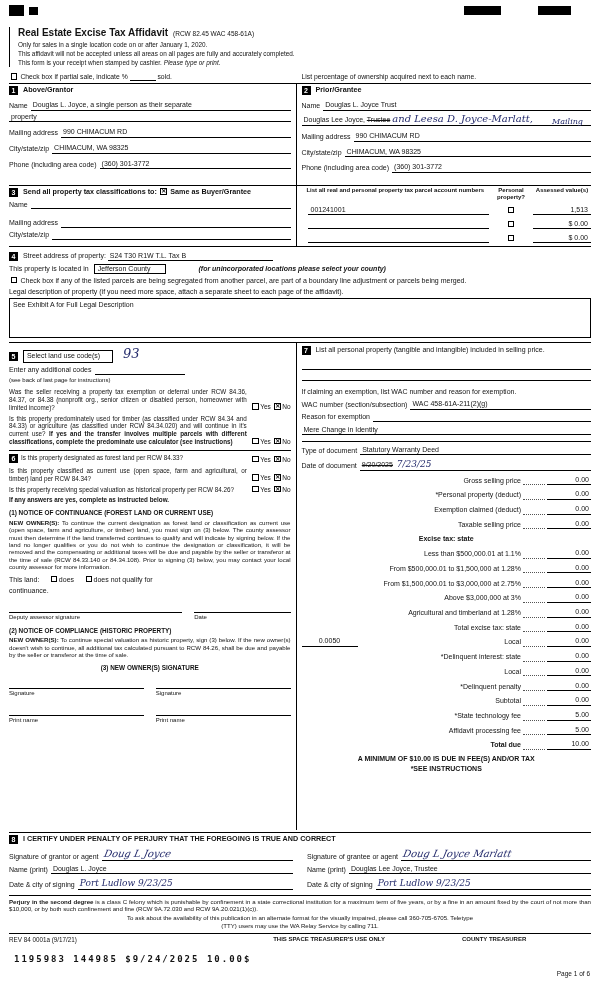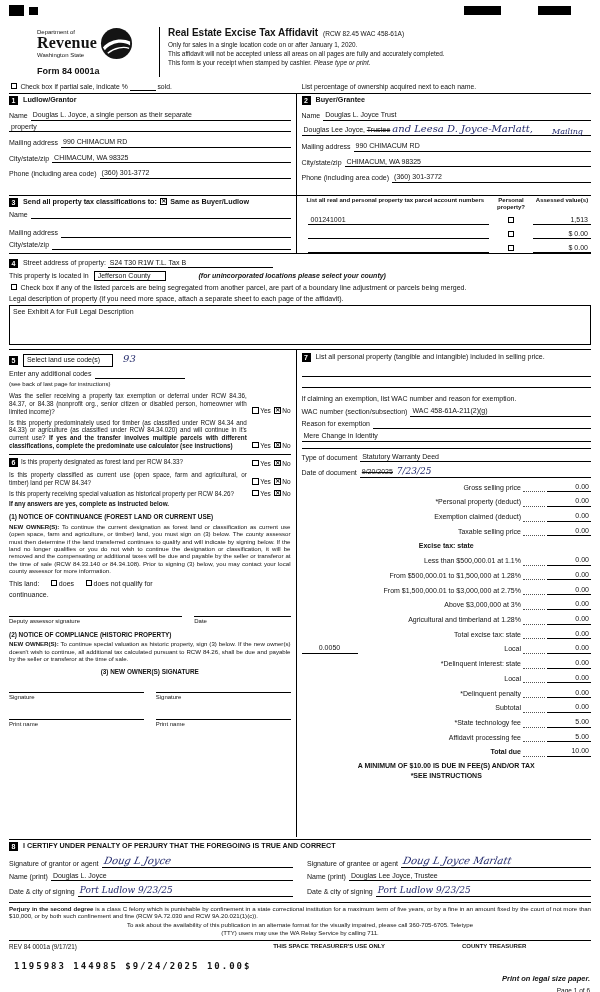--- a/index.html
+++ b/index.html
@@ -42,21 +42,21 @@
 .sechead{font-size:7.2px}
 .party .field{margin-top:6px}
 
 .field{display:flex;align-items:flex-end;margin-top:3.5px}
 .lbl{white-space:nowrap;margin-right:3px}
 .fill{flex:1;border-bottom:.9px solid #000;min-height:8.5px;padding:0 2px;white-space:nowrap}
 .ln{border-bottom:.9px solid #000;height:11px}
 .cb{display:inline-block;width:6.5px;height:6.5px;border:.9px solid #000;font-size:6px;line-height:5px;text-align:center;vertical-align:-.5px;margin:0 1.5px;font-weight:bold;overflow:hidden}
 
 .hand{font-family:"DejaVu Serif",serif;font-style:italic;color:#232a6b}
-.hand.big{font-size:10px;margin-left:8px}
+.hand.big{font-size:13px;margin-left:8px}
 .sig{font-family:"DejaVu Serif",serif;font-style:italic;color:#232a6b;font-size:10px;display:inline-block;transform:skewX(-12deg);white-space:nowrap}
 .struck{text-decoration:line-through}
 .trustees{position:absolute;right:8px;top:33px;font-size:8px}
 
 
 .ptable{font-size:6px;padding-top:1px}
 .phead{display:flex;text-align:center;font-weight:bold;line-height:1.15}
 .pc1{flex:1;padding:0 3px}
 .pc2{width:44px;text-align:center}
 .pc3{width:58px;text-align:center}
@@ -116,35 +116,20 @@
 <body>
 
 <div class="page">
 
   <div class="redact" style="left:9px;top:5px;width:15px;height:11px"></div>
   <div class="redact" style="left:29px;top:7px;width:9px;height:8px"></div>
   <div class="redact" style="left:464px;top:6px;width:37px;height:9px"></div>
   <div class="redact" style="left:538px;top:6px;width:33px;height:9px"></div>
 
   <div class="hdr">
-    <div class="brand">
-      <div class="brand-row">
-        <div>
-          <div class="dept">Department of</div>
-          <div class="rev">Revenue</div>
-          <div class="dept">Washington State</div>
-        </div>
-        <svg class="logo" viewBox="0 0 34 34">
-          <circle cx="17" cy="17" r="16" fill="#141414"></circle>
-          <path d="M3 21 C10 12, 24 11, 31 15 L31 19 C24 14, 11 16, 5 24 Z" fill="#fff"></path>
-          <path d="M8 27 C15 21, 25 20, 30 22" stroke="#fff" stroke-width="1.4" fill="none"></path>
-        </svg>
-      </div>
-      <div class="formnum">Form 84 0001a</div>
-    </div>
     <div class="titleblk">
       <div>
         <span class="title">Real Estate Excise Tax Affidavit</span>
         <span class="rcw">(RCW 82.45 WAC 458-61A)</span>
       </div>
       <div class="note">Only for sales in a single location code on or after January 1, 2020.</div>
       <div class="note">This affidavit will not be accepted unless all areas on all pages are fully and accurately completed.</div>
       <div class="note"><span>This form is your receipt when stamped by cashier. </span><i><span>Please type or print.</span></i></div>
     </div>
   </div>
@@ -156,21 +141,21 @@
       <span class="shortline"></span>
       <span>sold.</span>
     </div>
     <div class="pright">List percentage of ownership acquired next to each name.</div>
   </div>
 
   <div class="row2 party-row">
     <div class="colL party">
       <div class="sechead">
         <span class="secnum">1</span>
-        <span class="bold">Ludlow/Grantor</span>
+        <span class="bold">Above/Grantor</span>
       </div>
       <div class="field">
           <span class="lbl">Name</span>
           <span class="fill"><span>Douglas L. Joyce, a single person as their separate</span></span>
         </div>
       <div class="field" style="margin-top:2px">
           <span class="fill"><span>property</span></span>
         </div>
       <div class="field">
           <span class="lbl">Mailing address</span>
@@ -181,21 +166,21 @@
           <span class="fill"><span>CHIMACUM, WA 98325</span></span>
         </div>
       <div class="field">
           <span class="lbl">Phone (including area code)</span>
           <span class="fill"><span>(360) 301-3772</span></span>
         </div>
     </div>
     <div class="colR party">
       <div class="sechead">
         <span class="secnum">2</span>
-        <span class="bold">Buyer/Grantee</span>
+        <span class="bold">Prior/Grantee</span>
       </div>
       <div class="field">
           <span class="lbl">Name</span>
           <span class="fill"><span>Douglas L. Joyce Trust</span></span>
         </div>
       <div class="field" style="margin-top:2px">
           <span class="fill"><span>Douglas Lee Joyce,</span> <span class="struck">Trustee</span> <span class="hand" style="font-size:10px">and Leesa D. Joyce-Marlatt,</span></span>
         </div>
       <div class="hand trustees">Mailing</div>
       <div class="field">
@@ -212,21 +197,21 @@
         </div>
     </div>
   </div>
 
   <div class="row2 corr-row">
     <div class="colL">
       <div class="sechead">
         <span class="secnum">3</span>
         <span class="bold">Send all property tax classifications to:</span>
         <span class="cb">✕</span>
-        <span class="bold">Same as Buyer/Ludlow</span>
+        <span class="bold">Same as Buyer/Grantee</span>
       </div>
       <div class="field">
           <span class="lbl">Name</span>
           <span class="fill"></span>
         </div>
       <div class="field" style="margin-top:10px">
           <span class="lbl">Mailing address</span>
           <span class="fill"></span>
         </div>
       <div class="field">
@@ -552,17 +537,16 @@
 
   <div class="footrow">
     <span class="fl">REV 84 0001a    (9/17/21)</span>
     <span class="fc">THIS SPACE TREASURER'S USE ONLY</span>
     <span class="fr">COUNTY TREASURER</span>
   </div>
 
   <div class="stamp">1195983 144985 $9/24/2025 10.00$</div>
 
   <div class="printnote">
-    <div class="pn1">Print on legal size paper.</div>
     <div class="pn2">Page 1 of 6</div>
   </div>
 
 </div>
 
 </body></html>

